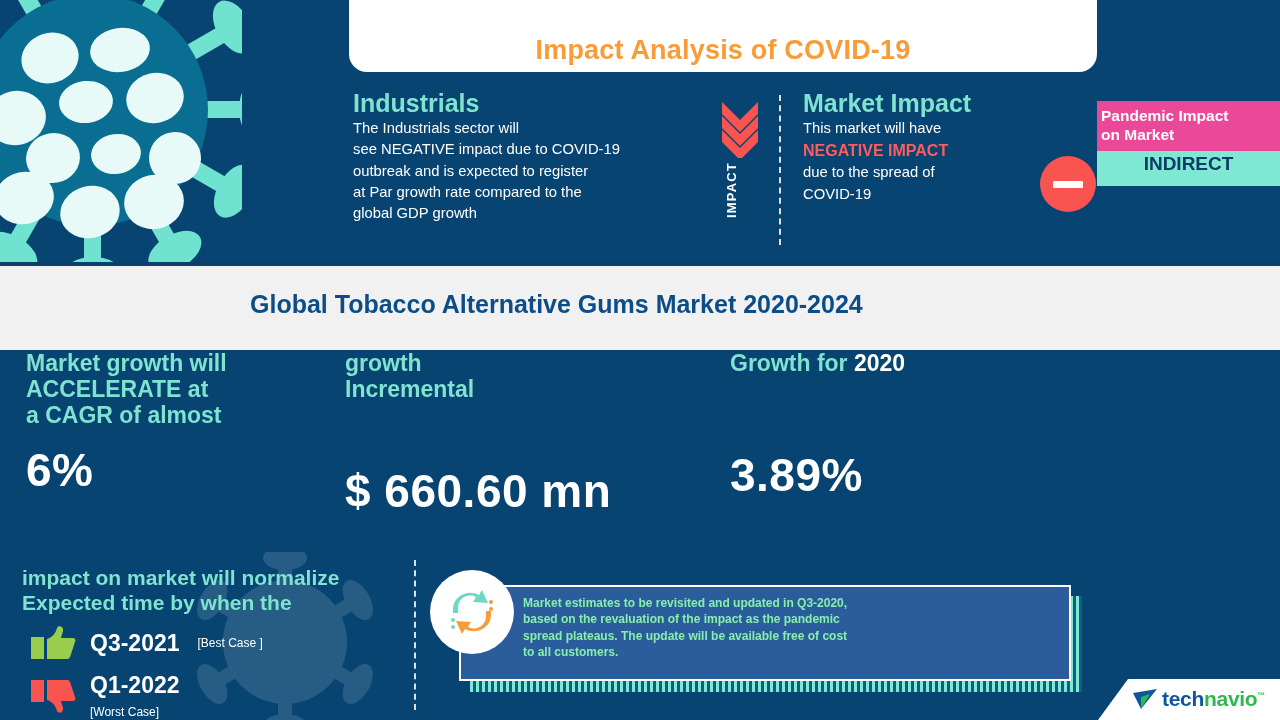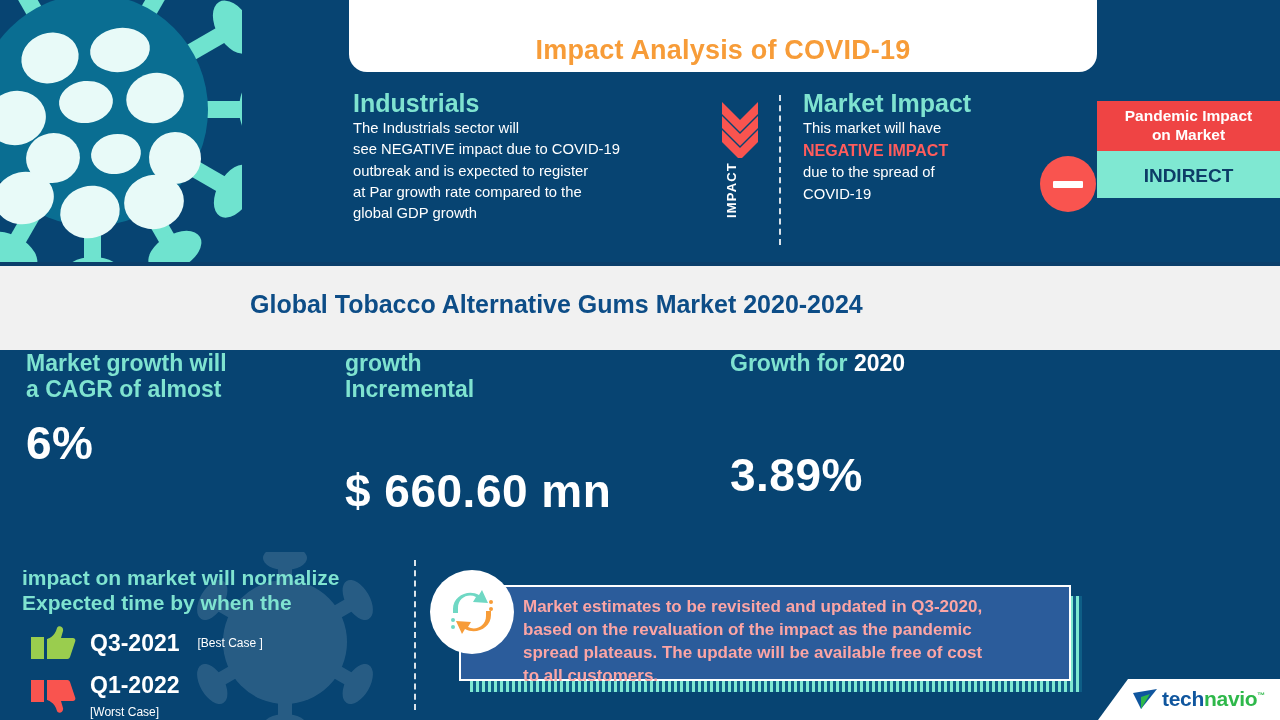--- a/index.html
+++ b/index.html
@@ -45,23 +45,23 @@
   }
   .vdash { position:absolute; left:779px; top:95px; width:0; height:150px; border-left:2px dashed #ffffff; opacity:.85; }
 
   
   .minus-badge { position:absolute; left:1040px; top:156px; width:56px; height:56px; border-radius:50%; background:#F9544F;
                  display:flex; align-items:center; justify-content:center; }
   .minus-badge i { display:block; width:30px; height:7px; background:#ffffff; border-radius:1px; }
 
   
   .pandemic { position:absolute; left:1097px; top:101px; width:183px; }
-  .pandemic-head { background:#ef4444; color:#ffffff; font-size:15.5px; font-weight:bold; text-align:center;
+  .pandemic-head { background:#ec4899; color:#ffffff; font-size:15.5px; font-weight:bold; 
                    padding:6px 4px 7px; line-height:1.2; }
-  .pandemic-val { background:#7FE8D2; color:#0D3C67; font-size:19px; font-weight:bold; text-align:center; padding:14px 4px 11px; }
+  .pandemic-val { background:#7FE8D2; color:#0D3C67; font-size:19px; font-weight:bold; text-align:center; padding:2px 4px 11px; }
 
   
   .band { position:absolute; left:0; top:262px; width:1280px; height:88px; background:#F1F1F1; }
   .band h2 { position:absolute; left:250px; top:28px; font-size:25px; font-weight:bold; color:#0D4D87; white-space:nowrap; }
   .band-rule-top { position:absolute; left:0; top:0; width:1280px; height:4px; background:#0B3F6B; }
 
   
   .metrics { position:absolute; left:0; top:350px; width:1280px; height:200px; background:#074472; }
   .m-cell { position:absolute; top:0; height:200px; }
   .m-label { font-size:23px; font-weight:bold; color:#7FE3D0; line-height:1.14; }
@@ -84,21 +84,21 @@
   .q1 { top:74px; } .q2 { top:120px; }
   .q-label { font-size:23px; font-weight:bold; color:#ffffff; }
   .q-case { font-size:12px; font-weight:normal; color:#ffffff; }
 
   .vdash-b { position:absolute; left:414px; top:560px; width:0; height:150px; border-left:2px dashed #ffffff; opacity:.85; }
 
   
   .callout-shadow { position:absolute; left:470px; top:596px; width:612px; height:96px; background:
       repeating-linear-gradient(90deg,#7FE8D2 0 3px, #0E5E86 3px 6px); }
   .callout { position:absolute; left:459px; top:585px; width:612px; height:96px; background:#2B5C9B; border:2px solid #ffffff; }
-  .callout p { font-size:17px; font-weight:bold; color:#fca5a5; line-height:1.36; padding:8px 23px 0 62px; }
+  .callout p { font-size:12px; font-weight:bold; color:#86efac; line-height:1.36; padding:8px 23px 0 62px; }
   .refresh-badge { position:absolute; left:430px; top:570px; width:84px; height:84px; border-radius:50%; background:#ffffff;
                    display:flex; align-items:center; justify-content:center; }
 
   
   .logo-wrap { position:absolute; left:1098px; top:679px; width:182px; height:41px; background:#ffffff; overflow:hidden; }
   .logo-corner { position:absolute; left:0; top:0; width:0; height:0; border-left:30px solid #074472; border-bottom:41px solid transparent; }
   .logo-inner { position:absolute; left:34px; top:8px; display:flex; align-items:center; gap:4px; }
   .logo-text { font-size:21px; font-weight:bold; letter-spacing:-.3px; }
   .logo-text .t1 { color:#10569E; } .logo-text .t2 { color:#2EB84A; }
   .logo-tm { font-size:8px; color:#2EB84A; vertical-align:super; }
@@ -228,20 +228,21 @@
   <div class="band">
     <div class="band-rule-top"></div>
     <h2>Global Tobacco Alternative Gums Market 2020-2024</h2>
   </div>
 
   <div class="metrics">
 
     <div class="m-cell cell1">
       <div class="m-label">
         <div>Market growth will</div>
+        <div>ACCELERATE at</div>
         <div>a CAGR of almost</div>
       </div>
       <div class="m-value" style="margin-top:14px;">6%</div>
     </div>
 
     <div class="m-cell cell2">
       <div class="m-label">
         <div>growth</div>
         <div>Incremental</div>
       </div>

